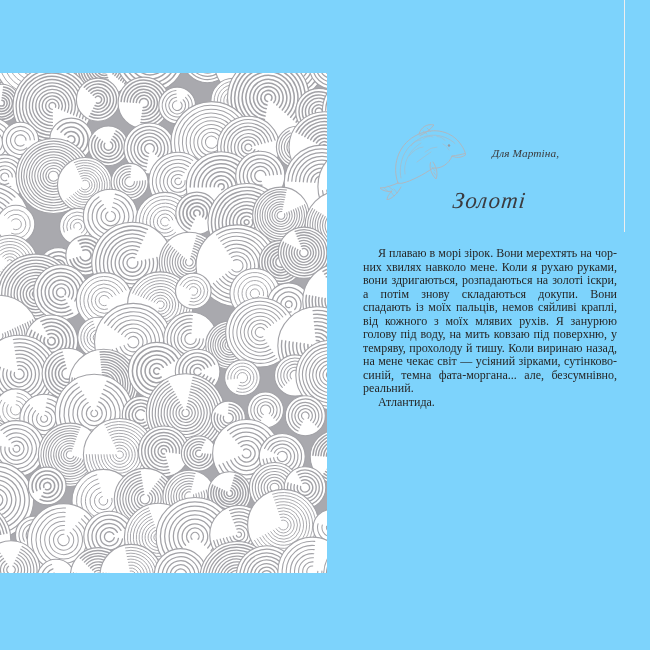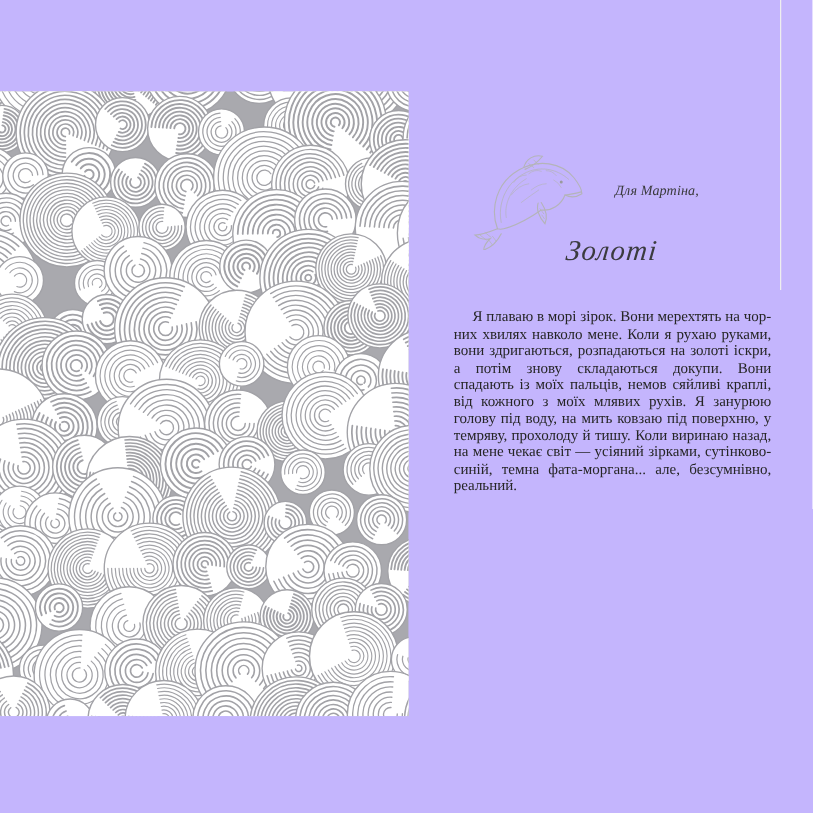--- a/index.html
+++ b/index.html
@@ -1,18 +1,18 @@
 <!DOCTYPE html>
 <html lang="uk"><head>
 <meta charset="utf-8">
 <style>
   html,body{margin:0;padding:0;background:#ffffff;}
   .stage{
     position:relative;width:650px;height:650px;overflow:hidden;
-    background:#c4b5fd;
+    background:#7dd3fc;
     font-family:"Liberation Serif","DejaVu Serif",serif;
   }
   .pattern-wrap{
     position:absolute;left:0;top:73px;width:327px;height:500px;overflow:hidden;
   }
   .pattern-wrap svg{display:block;}
   .dolphin-wrap{
     position:absolute;left:367px;top:122px;width:100px;height:78px;
   }
   .dedication{
@@ -1367,19 +1367,20 @@
     <div class="dedication">
       <div>Для Мартіна,</div>
     </div>
 
     <div class="chapter-title">
       <span>Золоті</span>
     </div>
 
     <div class="body-text">
       <p>Я плаваю в морі зірок. Вони мерехтять на чор­них хвилях навколо мене. Коли я рухаю руками, вони здригаються, розпадаються на золоті іскри, а потім знову складаються докупи. Вони спадають із моїх пальців, немов сяйливі краплі, від кожного з моїх млявих рухів. Я занурюю голову під воду, на мить ковзаю під поверхню, у темряву, прохолоду й тишу. Коли виринаю назад, на мене чекає світ — усіяний зірками, сутінково-синій, темна фата-мор­гана... але, безсумнівно, реальний.</p>
+      <p>Атлантида.</p>
     </div>
 
   </div>
 
   <div class="page-edge"></div>
 
 </div>
 
 </body></html>

